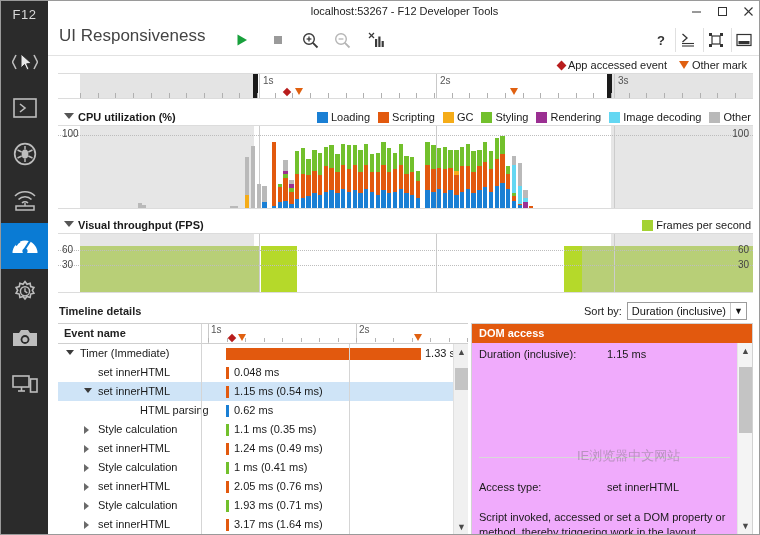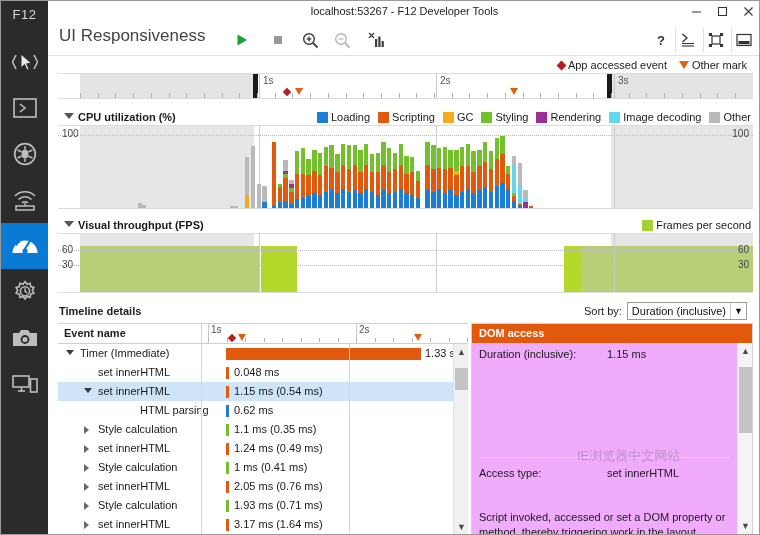--- a/index.html
+++ b/index.html
@@ -1080,21 +1080,21 @@
 
   <div id="detail">
     <div id="detail-head">DOM access</div>
     <div id="detail-fields">
         <div class="drow">
           <span class="k">Duration (inclusive):</span>
           <span class="v">1.15 ms</span>
         </div>
       </div>
     <div id="d-sep" style="top:133px;"></div>
-    <div id="detail-fields2" style="position:absolute;top:138px;left:0;right:0;">
+    <div id="detail-fields2" style="position:absolute;top:152px;left:0;right:0;">
         <div class="drow">
           <span class="k">Access type:</span>
           <span class="v">set innerHTML</span>
         </div>
       </div>
     <div id="d-desc" style="top:186px;">Script invoked, accessed or set a DOM property or method, thereby triggering work in the layout</div>
     <div id="detail-sb">
       <div class="sb-arrow" style="top:0;">▲</div>
       <div id="detail-sb-thumb"></div>
       <div class="sb-arrow" style="bottom:0;">▼</div>

